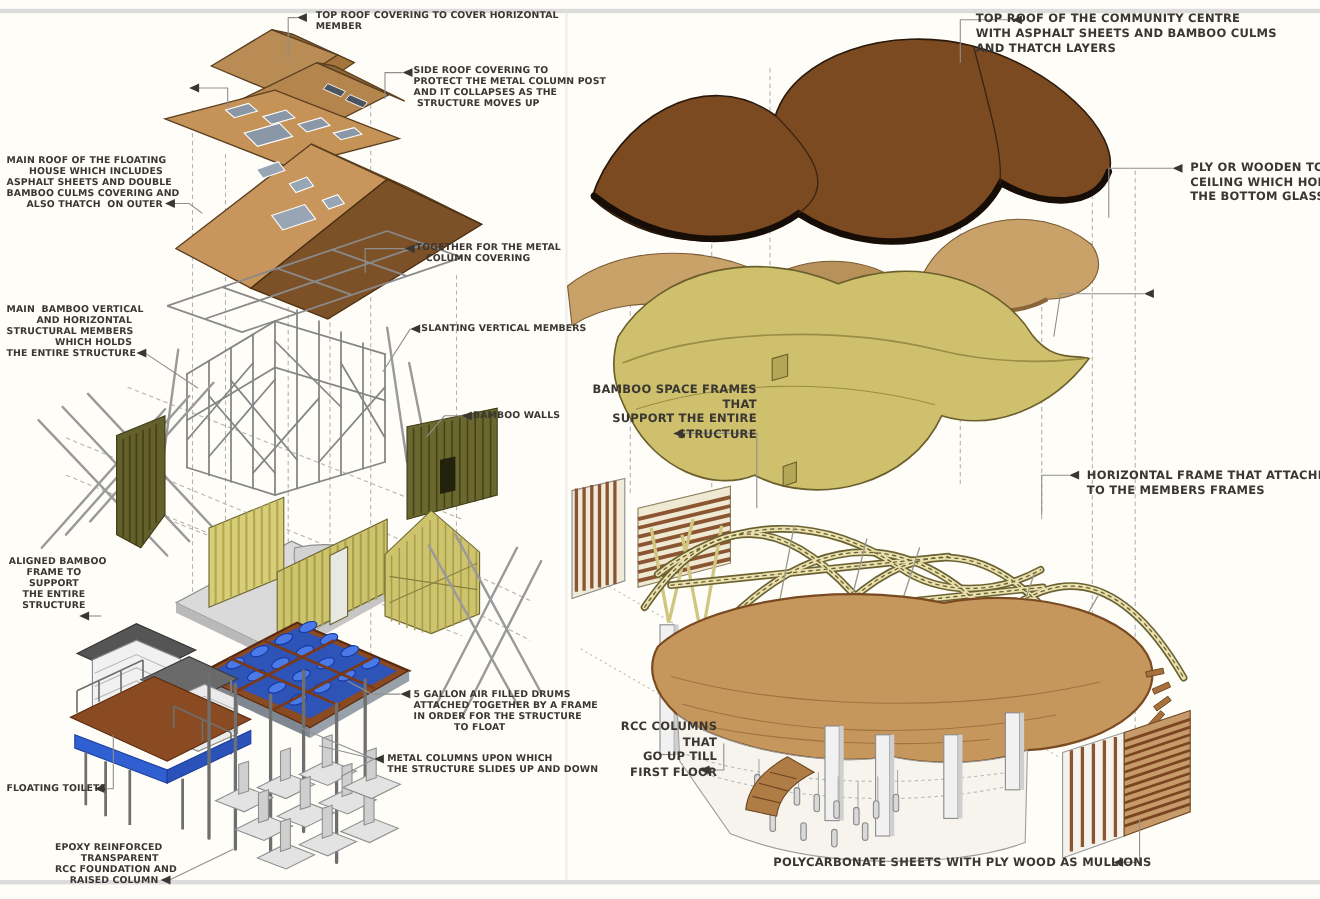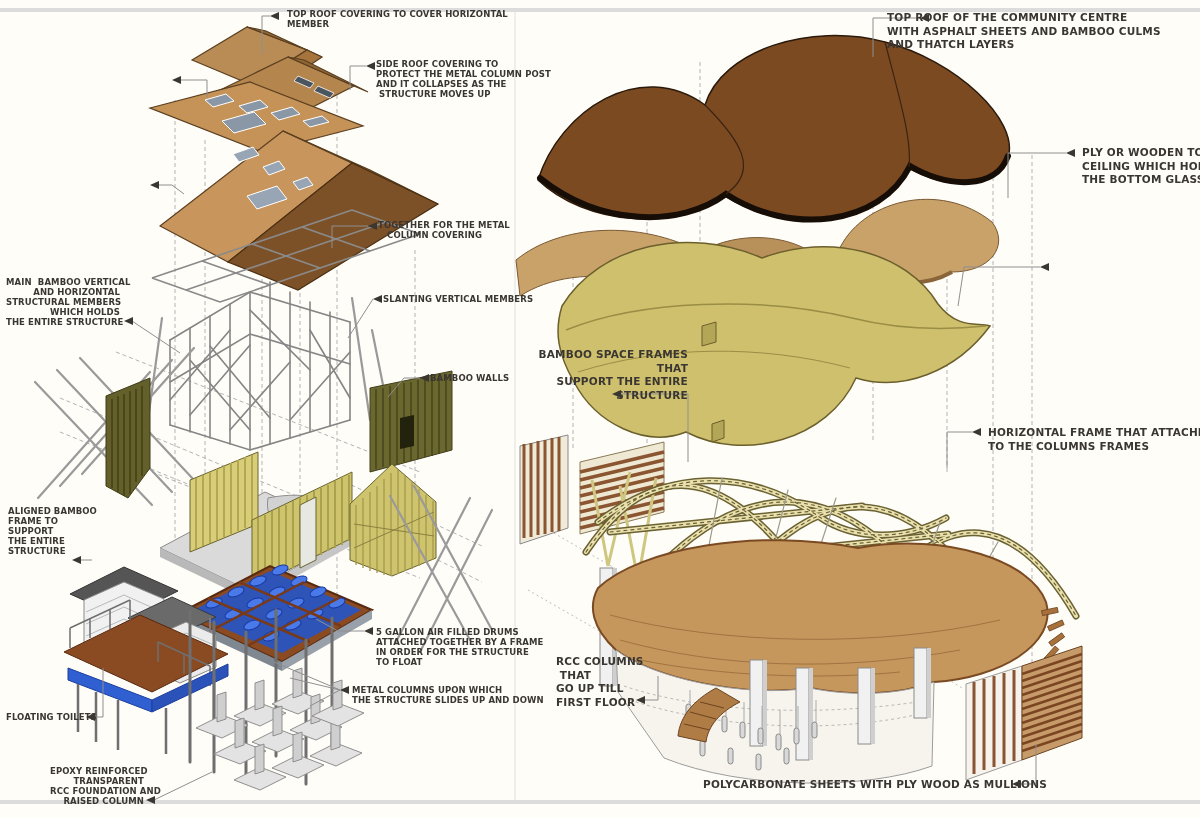--- a/index.html
+++ b/index.html
@@ -347,20 +347,27 @@
       <polyline points="1020,784 1036,784 1036,744" fill="none" stroke="#8f8f8f" stroke-width="1"></polyline>
     </svg>
 
   <div id="anno-layer">
       <div class="anno p-left" style="left: 287px; top: 9px; width: 195px; text-align: left;">
         <div class="anno-line">TOP ROOF COVERING TO COVER HORIZONTAL</div>
         <div class="anno-line">MEMBER</div>
       </div>
       <span class="arrowhead" style="left: 270px; top: 12px;"></span>
       <span class="arrowhead" style="left: 172px; top: 76px;"></span>
+      <div class="anno p-left" style="left: 6px; top: 141px; width: 142px; text-align: right;">
+        <div class="anno-line">MAIN ROOF OF THE FLOATING</div>
+        <div class="anno-line">HOUSE WHICH INCLUDES</div>
+        <div class="anno-line">ASPHALT SHEETS AND DOUBLE</div>
+        <div class="anno-line">BAMBOO CULMS COVERING AND</div>
+        <div class="anno-line">ALSO THATCH  ON OUTER</div>
+      </div>
       <span class="arrowhead" style="left: 150px; top: 181px;"></span>
       <div class="anno p-left" style="left: 376px; top: 59px; width: 118px; text-align: left;">
         <div class="anno-line">SIDE ROOF COVERING TO</div>
         <div class="anno-line">PROTECT THE METAL COLUMN POST</div>
         <div class="anno-line">AND IT COLLAPSES AS THE</div>
         <div class="anno-line"> STRUCTURE MOVES UP</div>
       </div>
       <span class="arrowhead" style="left: 366px; top: 62px;"></span>
       <div class="anno p-left" style="left: 378px; top: 220px; width: 104px; text-align: right;">
         <div class="anno-line">TOGETHER FOR THE METAL</div>
@@ -376,29 +383,29 @@
       </div>
       <span class="arrowhead" style="left: 124px; top: 317px;"></span>
       <div class="anno p-left" style="left: 383px; top: 294px; width: 112px; text-align: left;">
         <div class="anno-line">SLANTING VERTICAL MEMBERS</div>
       </div>
       <span class="arrowhead" style="left: 373px; top: 295px;"></span>
       <div class="anno p-left" style="left: 430px; top: 373px; width: 72px; text-align: left;">
         <div class="anno-line">BAMBOO WALLS</div>
       </div>
       <span class="arrowhead" style="left: 420px; top: 374px;"></span>
-      <div class="anno p-left" style="left: 8px; top: 506px; width: 82px; text-align: left;">
+      <div class="anno p-left" style="left: 8px; top: 506px; width: 82px; text-align: center;">
         <div class="anno-line">ALIGNED BAMBOO</div>
         <div class="anno-line">FRAME TO</div>
         <div class="anno-line">SUPPORT</div>
         <div class="anno-line">THE ENTIRE</div>
         <div class="anno-line">STRUCTURE</div>
       </div>
       <span class="arrowhead" style="left: 72px; top: 556px;"></span>
-      <div class="anno p-left" style="left: 376px; top: 627px; width: 120px; text-align: left;">
+      <div class="anno p-left" style="left: 376px; top: 627px; width: 120px; text-align: center;">
         <div class="anno-line">5 GALLON AIR FILLED DRUMS</div>
         <div class="anno-line">ATTACHED TOGETHER BY A FRAME</div>
         <div class="anno-line">IN ORDER FOR THE STRUCTURE</div>
         <div class="anno-line">TO FLOAT</div>
       </div>
       <span class="arrowhead" style="left: 364px; top: 627px;"></span>
       <div class="anno p-left" style="left: 352px; top: 685px; width: 146px; text-align: right;">
         <div class="anno-line">METAL COLUMNS UPON WHICH</div>
         <div class="anno-line">THE STRUCTURE SLIDES UP AND DOWN</div>
       </div>
@@ -422,31 +429,31 @@
       <span class="arrowhead" style="left: 920px; top: 14px;"></span>
       <div class="anno p-right" style="left: 1082px; top: 146px; width: 118px; text-align: left;">
         <div class="anno-line">PLY OR WOODEN TOP</div>
         <div class="anno-line">CEILING WHICH HOLDS</div>
         <div class="anno-line">THE BOTTOM GLASS WALL</div>
       </div>
       <span class="arrowhead" style="left: 1066px; top: 149px;"></span>
       <span class="arrowhead" style="left: 1040px; top: 263px;"></span>
       <div class="anno p-right" style="left: 988px; top: 426px; width: 212px; text-align: left;">
         <div class="anno-line">HORIZONTAL FRAME THAT ATTACHED</div>
-        <div class="anno-line">TO THE COLUMNS FRAMES</div>
+        <div class="anno-line">TO THE MEMBERS FRAMES</div>
       </div>
       <span class="arrowhead" style="left: 972px; top: 428px;"></span>
       <div class="anno p-right" style="left: 538px; top: 348px; width: 150px; text-align: right;">
         <div class="anno-line">BAMBOO SPACE FRAMES</div>
         <div class="anno-line">THAT</div>
         <div class="anno-line">SUPPORT THE ENTIRE</div>
         <div class="anno-line">STRUCTURE</div>
       </div>
       <span class="arrowhead" style="left: 612px; top: 390px;"></span>
-      <div class="anno p-right" style="left: 556px; top: 655px; width: 96px; text-align: left;">
+      <div class="anno p-right" style="left: 556px; top: 655px; width: 96px; text-align: right;">
         <div class="anno-line">RCC COLUMNS</div>
         <div class="anno-line"> THAT</div>
         <div class="anno-line">GO UP TILL</div>
         <div class="anno-line">FIRST FLOOR</div>
       </div>
       <span class="arrowhead" style="left: 636px; top: 696px;"></span>
       <div class="anno p-right" style="left: 703px; top: 778px; width: 306px; text-align: left;">
         <div class="anno-line">POLYCARBONATE SHEETS WITH PLY WOOD AS MULLIONS</div>
       </div>
       <span class="arrowhead" style="left: 1012px; top: 780px;"></span>

